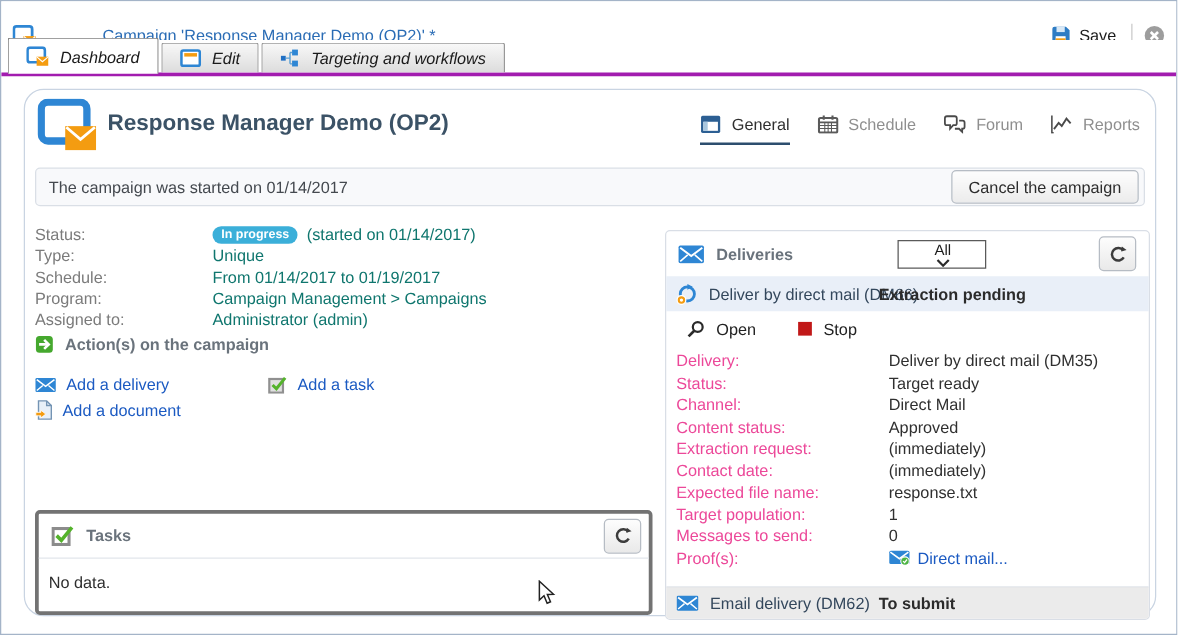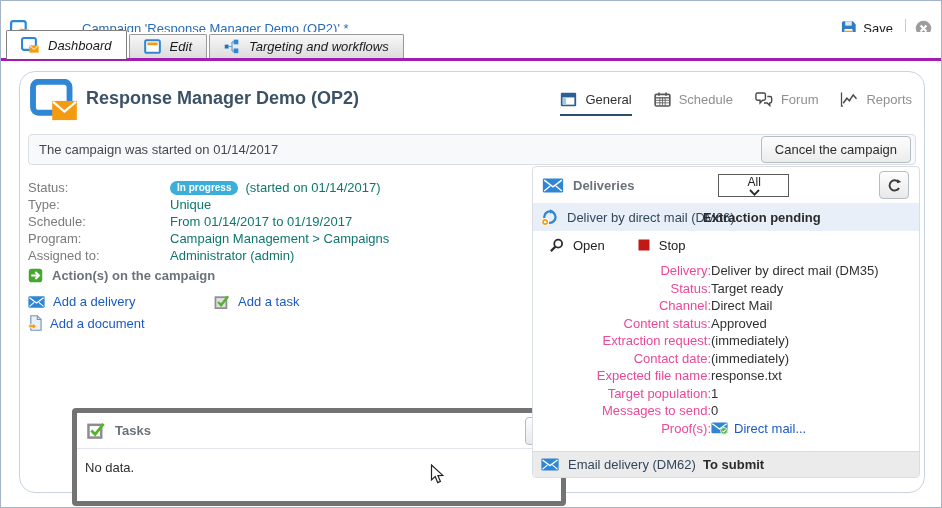--- a/index.html
+++ b/index.html
@@ -34,33 +34,33 @@
   
   .fields{position:absolute;left:8px;top:107px;}
   .frow{display:flex;height:17px;line-height:17px;align-items:center;white-space:nowrap;}
   .frow .lbl{width:142px;color:#7b7b7b;flex:0 0 142px;}
   .frow .val{color:#0f766e;}
   .badge{background:#3bafd9;color:#fff;font-weight:bold;font-size:10px;padding:1px 7px 2px;border-radius:8px;margin-right:7px;display:inline-block;line-height:11px;}
   .link{color:#1b5ac2;cursor:pointer;}
 
   .actions-title{position:absolute;left:8px;top:196px;display:flex;gap:9px;align-items:center;font-weight:bold;color:#6a737c;}
   .action-links{position:absolute;left:8px;top:222px;width:380px;}
-  .alrow{display:flex;height:21px;align-items:flex-start;}
+  .alrow{display:flex;height:21px;align-items:flex-end;}
   .alink{display:flex;gap:8px;align-items:center;color:#1b5ac2;cursor:pointer;white-space:nowrap;}
   .alrow .alink:first-child{width:186px;flex:0 0 186px;}
 
   
-  .tasks-panel{position:absolute;left:8px;top:336px;width:494px;height:98px;border:5px solid #737373;border-radius:4px;box-sizing:border-box;background:#fff;margin-left:44px;}
+  .tasks-panel{position:absolute;left:8px;top:336px;width:494px;height:84px;border:3px solid #737373;border-radius:4px;box-sizing:border-box;background:#fff;}
   .tp-header{height:36px;display:flex;align-items:center;padding:0 6px 0 10px;border-bottom:1px solid #e2e6ec;box-sizing:border-box;}
   .panel-title{font-weight:bold;color:#6a737c;margin-left:9px;}
   .refresh-btn{margin-left:auto;width:28px;height:26px;border:1px solid #b6bcc4;border-radius:4px;background:linear-gradient(#fdfdfd,#e9e9e9);display:flex;align-items:center;justify-content:center;cursor:default;}
   .tp-body{padding:11px 8px;color:#2e2e2e;}
 
   
-  .deliveries-panel{position:absolute;left:512px;top:94px;width:388px;height:312px;border:1px solid #d9dee6;border-radius:4px;box-sizing:border-box;background:#fff;text-align:right;}
+  .deliveries-panel{position:absolute;left:512px;top:112px;width:388px;height:312px;border:1px solid #d9dee6;border-radius:4px;box-sizing:border-box;background:#fff;}
   .dp-header{height:36px;display:flex;align-items:center;padding:0 10px 0 9px;box-sizing:border-box;}
   .dp-select{width:71px;height:23px;border:1px solid #5a5a5a;background:#fff;display:flex;align-items:center;justify-content:space-between;padding:0 5px 0 6px;font-size:12px;margin-left:auto;margin-right:6px;box-sizing:border-box;color:#1c1c1c;cursor:default;flex-direction:column;}
   .dm-row{position:relative;height:28px;display:flex;align-items:center;padding:0 8px;background:#e9eff8;cursor:default;}
   .dm-name{color:#33475c;margin-left:9px;}
   .dm-status{position:absolute;left:170px;font-weight:bold;color:#2b2b2b;}
   .dp-toolbar{height:28px;display:flex;align-items:center;padding-left:16px;}
   .tool-label{color:#222;margin-left:9px;cursor:default;}
   .dp-fields{padding:3px 0 0 8px;}
   .drow{display:flex;height:17.5px;line-height:17.5px;align-items:center;white-space:nowrap;}
   .drow .lbl{width:170px;color:#ec4899;flex:0 0 170px;}

